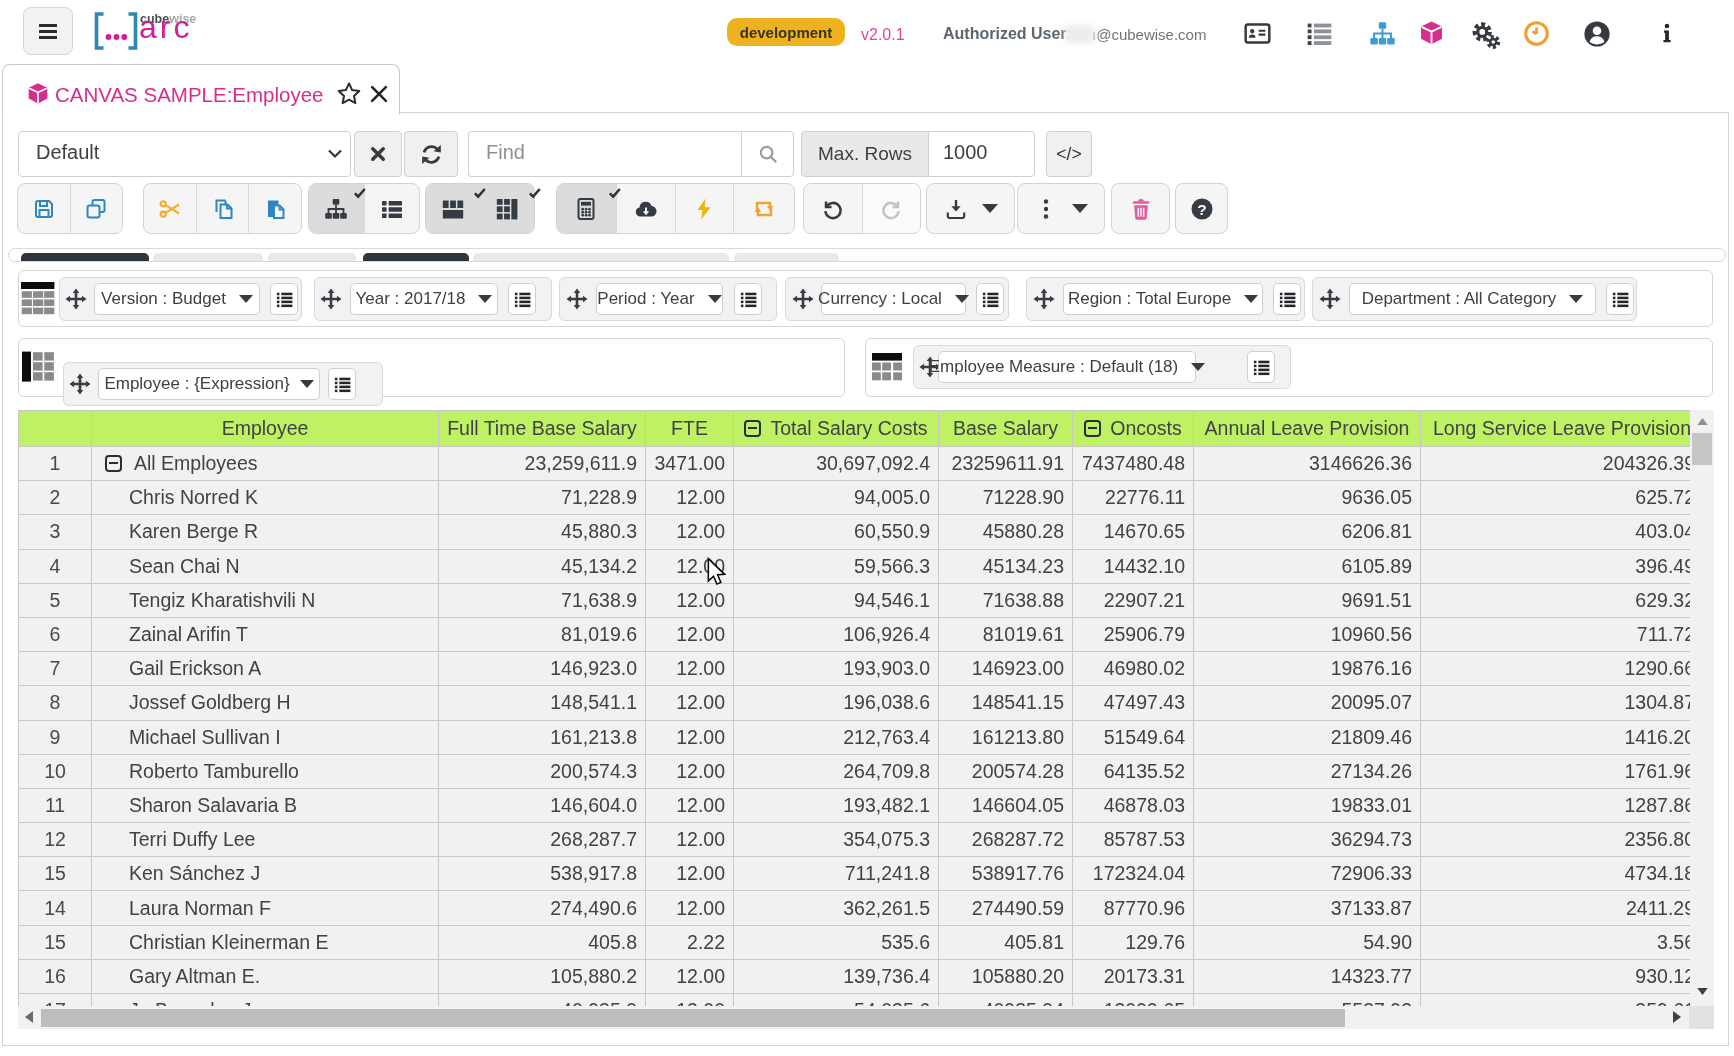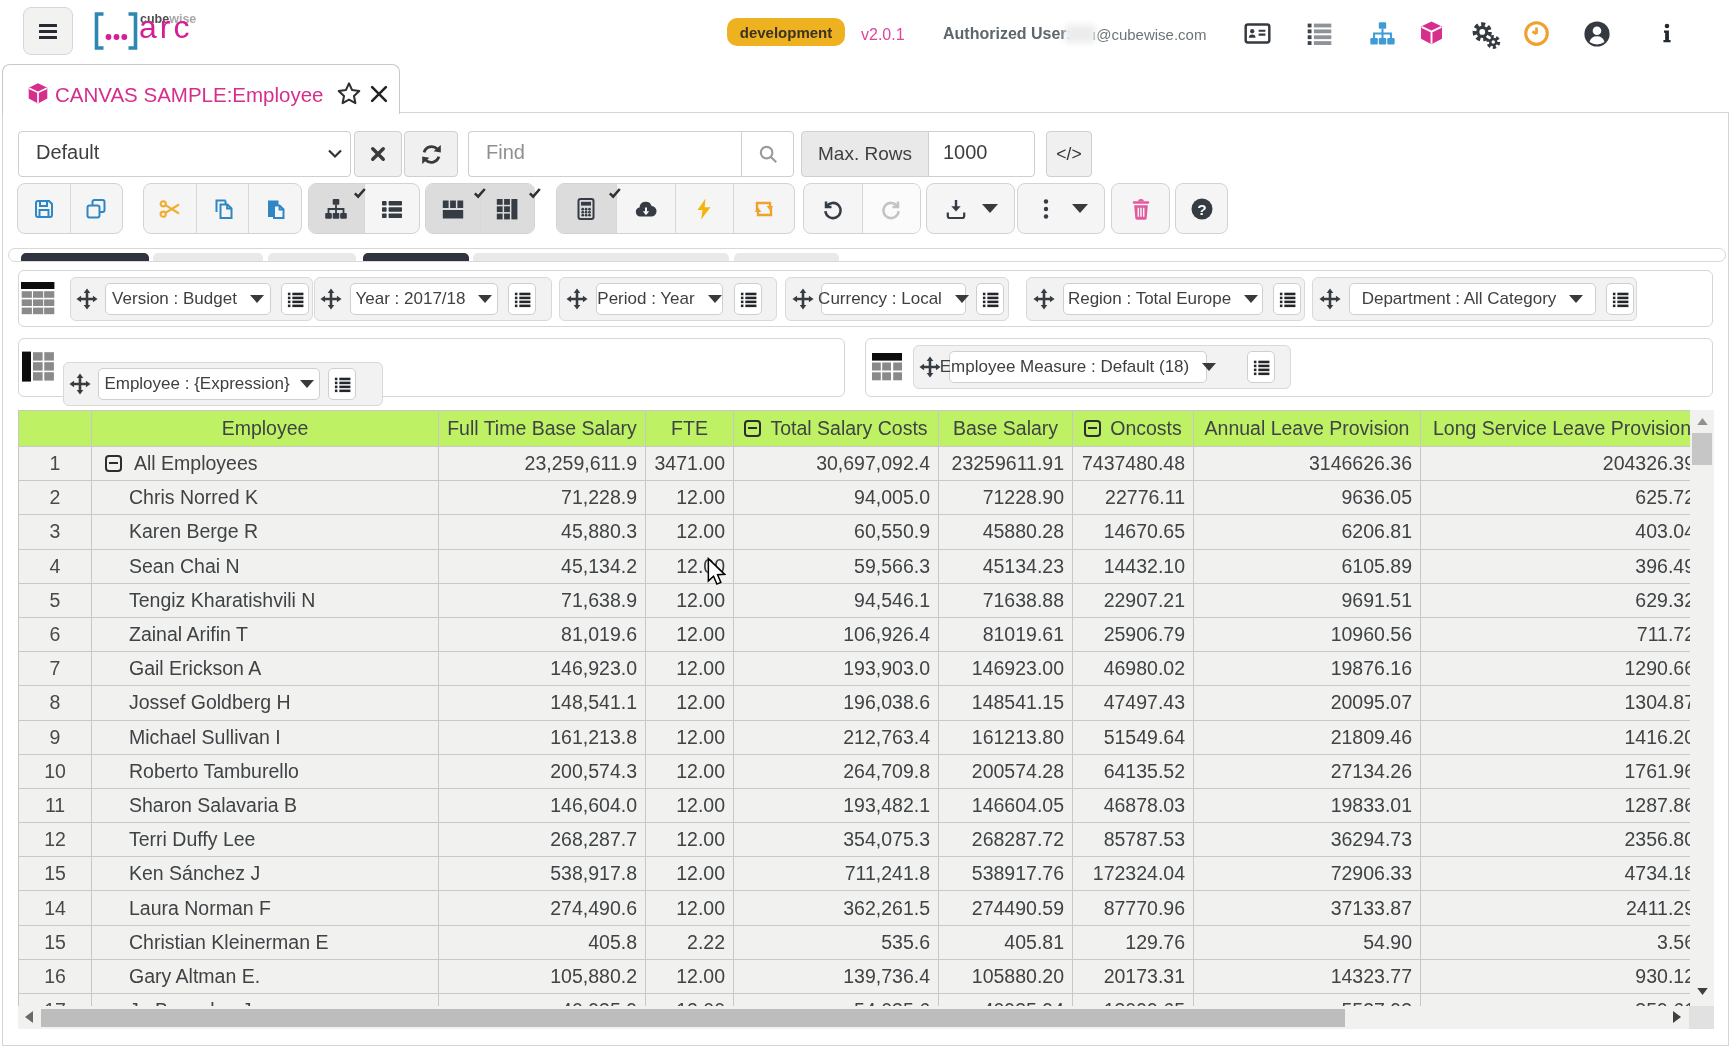--- a/index.html
+++ b/index.html
@@ -473,21 +473,21 @@
   </svg>
 <svg class="abs" style="left:872px;top:353px;z-index:3" width="30" height="28" viewBox="0 0 30 28">
     <rect x="0" y="0" width="30" height="7.6" fill="#0c0c0c"></rect>
     <rect x="0" y="9.5" width="8.8" height="8" fill="#8a8a8a"></rect>
     <rect x="0" y="19.3" width="8.8" height="8" fill="#8a8a8a"></rect>
     <rect x="10.2" y="9.5" width="8.8" height="8" fill="#8a8a8a"></rect>
     <rect x="10.2" y="19.3" width="8.8" height="8" fill="#8a8a8a"></rect>
     <rect x="21.2" y="9.5" width="8.8" height="8" fill="#8a8a8a"></rect>
     <rect x="21.2" y="19.3" width="8.8" height="8" fill="#8a8a8a"></rect>
   </svg>
-<div class="abs dgrp" style="left:70px;top:277px;width:243px">
+<div class="abs dgrp" style="left:59px;top:277px;width:243px">
     <div style="position:absolute;left:5px;top:10px"><svg width="22" height="22" viewBox="0 0 24 24" style="">
         <g stroke="#363c42" stroke-width="2.8" fill="none">
           <path d="M12 5v14M5 12h14"></path>
         </g>
         <g fill="#363c42">
           <polygon points="12,0.5 15.6,5.5 8.4,5.5"></polygon>
           <polygon points="12,23.5 15.6,18.5 8.4,18.5"></polygon>
           <polygon points="0.5,12 5.5,8.4 5.5,15.6"></polygon>
           <polygon points="23.5,12 18.5,8.4 18.5,15.6"></polygon>
         </g>
@@ -681,21 +681,21 @@
         <g stroke="#363c42" stroke-width="2.8" fill="none">
           <path d="M12 5v14M5 12h14"></path>
         </g>
         <g fill="#363c42">
           <polygon points="12,0.5 15.6,5.5 8.4,5.5"></polygon>
           <polygon points="12,23.5 15.6,18.5 8.4,18.5"></polygon>
           <polygon points="0.5,12 5.5,8.4 5.5,15.6"></polygon>
           <polygon points="23.5,12 18.5,8.4 18.5,15.6"></polygon>
         </g>
       </svg></div>
-    <div class="dbtn" style="left:35px;width:258px">Employee Measure : Default (18)<span class="caret" style="border-top-width:8px;border-left-width:7px;border-right-width:7px;margin-left:13px"></span></div>
+    <div class="dbtn" style="left:24px;width:258px">Employee Measure : Default (18)<span class="caret" style="border-top-width:8px;border-left-width:7px;border-right-width:7px;margin-left:13px"></span></div>
     <div class="dbtn flex" style="left:333px;width:28px">
       <svg width="19" height="19" viewBox="0 0 24 24" style="">
         <g fill="#23272c">
           <rect x="2.4" y="3.4" width="3.2" height="3.2"></rect>
           <rect x="8" y="3.4" width="14" height="3.2"></rect>
           <rect x="2.4" y="8.4" width="3.2" height="3.2"></rect>
           <rect x="8" y="8.4" width="14" height="3.2"></rect>
           <rect x="2.4" y="13.4" width="3.2" height="3.2"></rect>
           <rect x="8" y="13.4" width="14" height="3.2"></rect>
           <rect x="2.4" y="18.4" width="3.2" height="3.2"></rect>

